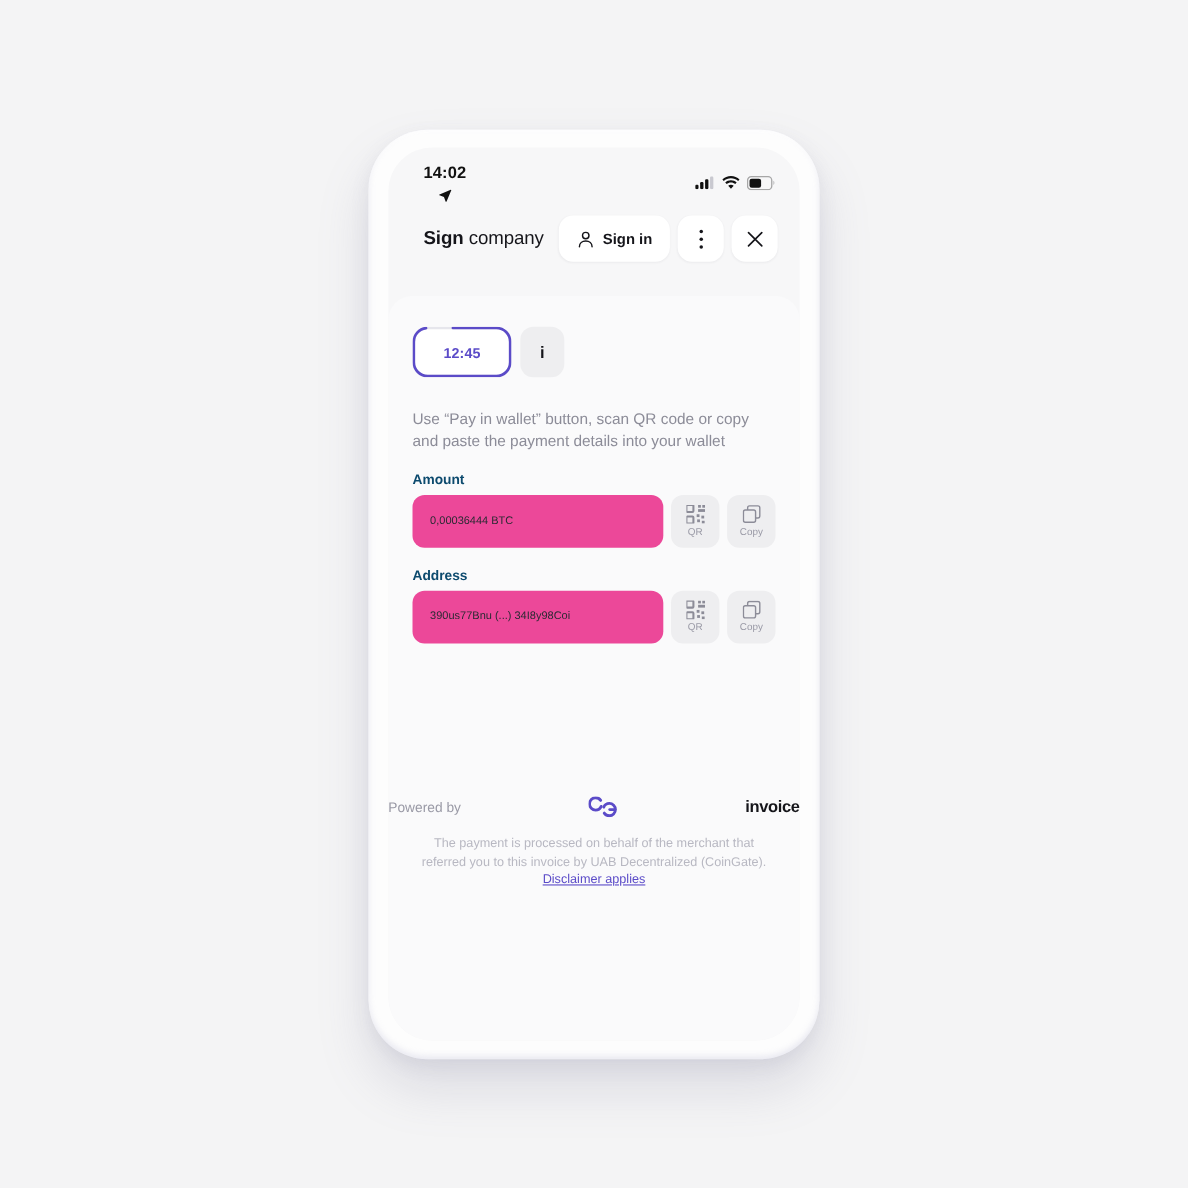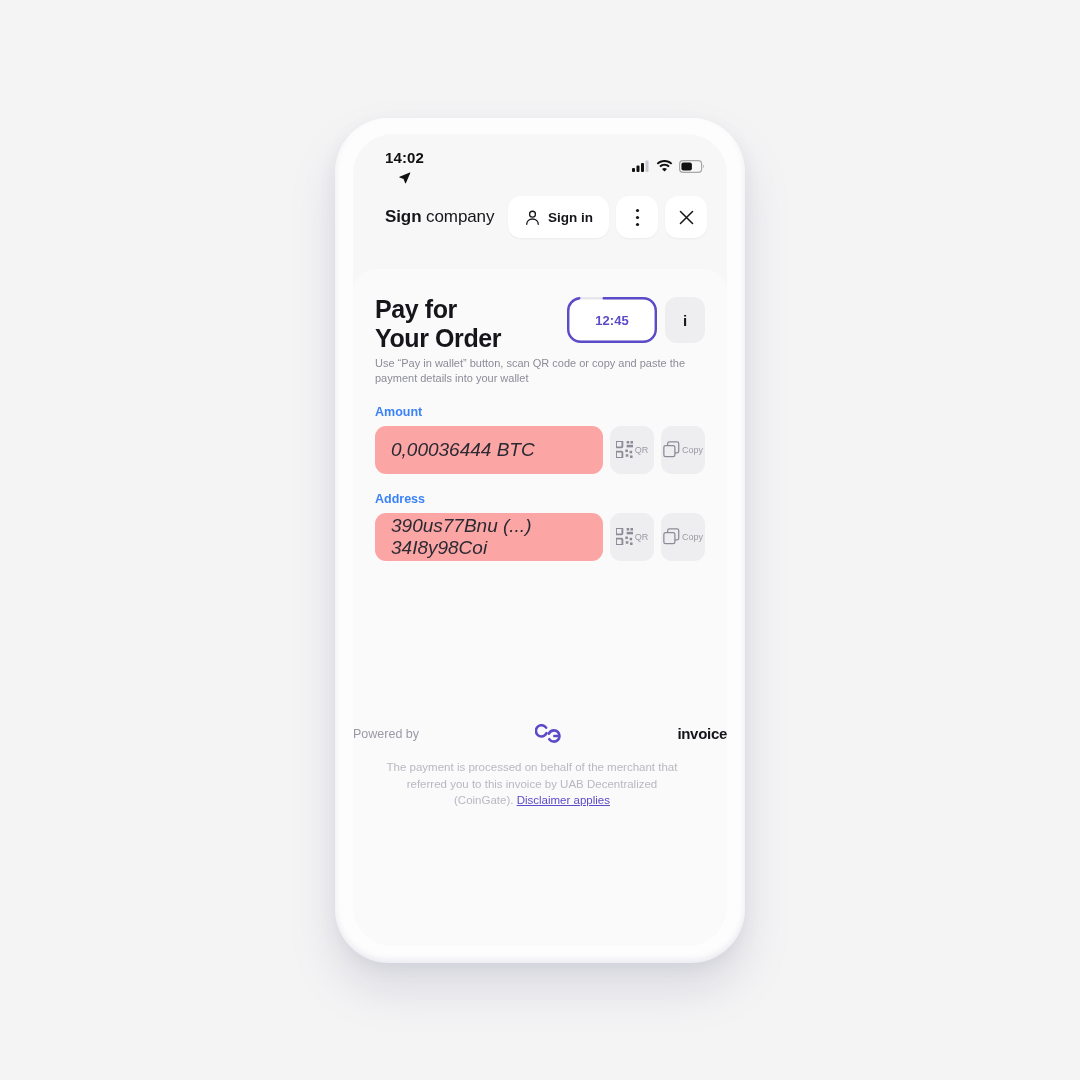--- a/index.html
+++ b/index.html
@@ -97,22 +97,22 @@
     letter-spacing: 0.1px;
   }
   #info-button {
     width: 40px; height: 46px; border-radius: 12px;
     background: #eeeef0;
     display: flex; align-items: center; justify-content: center;
     font-size: 15px; font-weight: bold; color: #15151a;
   }
 
   #instructions {
-    margin-top: 2px;
-    font-size: 11px; line-height: 1.42;
+    margin-top: 28px;
+    font-size: 14px; line-height: 1.42;
     color: #8c8c98; max-width: 330px;
   }
 
   
   #pay-button {
     margin-top: 26px;
     height: 50px; width: 100%;
     border-radius: 13px;
     background: #5b4bc8;
     color: #fff; font-size: 15px; font-weight: bold;
@@ -133,52 +133,52 @@
   #or-divider {
     margin-top: 23px;
     display: flex; align-items: center; gap: 13px;
   }
   .or-line { flex: 1; height: 1px; background: #e3e3e8; }
   #or-text { font-size: 13px; color: #8c8c98; }
 
   
   .field-block { margin-top: 18px; }
   .field-label {
-    font-size: 12.5px; font-weight: bold; color: #3b82f6;
+    font-size: 12.5px; font-weight: bold; color: #0c4a6e;
     margin-bottom: 7px;
   }
   .field-row { display: flex; align-items: stretch; gap: 7px; }
   .field-value {
     flex: 1; height: 48px;
-    background: #fca5a5; border-radius: 11px;
+    background: #ec4899; border-radius: 11px;
     display: flex; align-items: center;
     padding: 0 16px;
-    font-size: 19px; color: #2a2a33; font-style: italic;
+    font-size: 10px; color: #2a2a33;
   }
   .mini-btn {
     width: 44px; height: 48px;
     background: #eeeef0; border-radius: 11px;
-    display: flex; flex-direction: row;
+    display: flex; flex-direction: column;
     align-items: center; justify-content: center; gap: 2px;
   }
   .mini-btn-label { font-size: 9px; color: #9a9aa6; }
 
   
   #powered-row {
     position: absolute;
     left: 0; right: 0; top: 455px;
     display: flex; align-items: center; justify-content: space-between; gap: 9px;
   }
   #powered-text { font-size: 12.5px; color: #9a9aa6; }
   #coingate-wordmark {
     font-size: 15px; font-weight: bold; color: #15151a; letter-spacing: -0.3px;
   }
   #legal-text {
     position: absolute;
-    left: 24px; right: 40px; top: 490px;
+    left: 24px; right: 24px; top: 490px;
     text-align: center;
     font-size: 11.5px; line-height: 1.45;
     color: #b8b8c2;
   }
   #disclaimer-link { color: #5b4bc8; }
 </style>
 </head>
 <body>
 
 <div id="phone-frame">
@@ -234,24 +234,20 @@
           <svg width="17" height="17" viewBox="0 0 18 18">
             <path d="M2.6 2.6 15.4 15.4M15.4 2.6 2.6 15.4" stroke="#15151a" stroke-width="1.6" stroke-linecap="round"></path>
           </svg>
         </div>
       </div>
     </div>
 
     <div id="content-card">
 
       <div id="title-row">
-        <div id="page-title">
-          <div>Pay for</div>
-          <div>Your Order</div>
-        </div>
         <div id="title-tools">
           <div id="timer-badge">
             <svg viewBox="0 0 90 46">
               <rect x="1.2" y="1.2" width="87.6" height="43.6" rx="12.5" fill="#ffffff" stroke="#e6e6ec" stroke-width="2.4"></rect>
               <rect x="1.2" y="1.2" width="87.6" height="43.6" rx="12.5" fill="none" stroke="#5b4bc8" stroke-width="2.4" stroke-linecap="round" stroke-dasharray="216 46" stroke-dashoffset="-23"></rect>
             </svg>
             <span id="timer-label">12:45</span>
           </div>
           <div id="info-button">
             <span>i</span>

